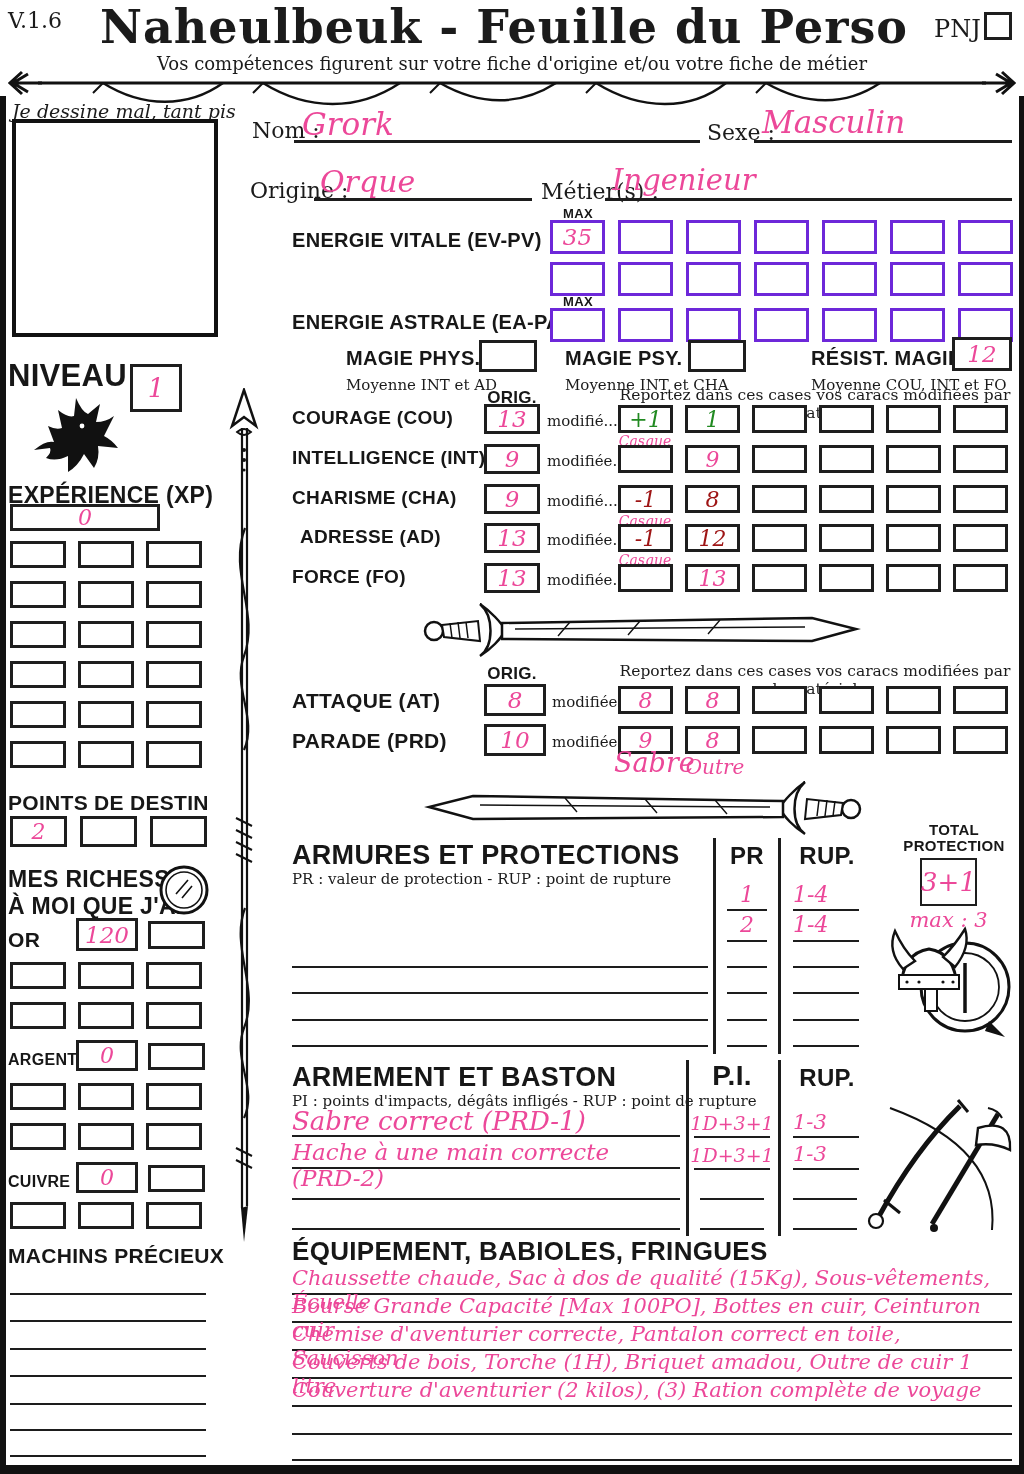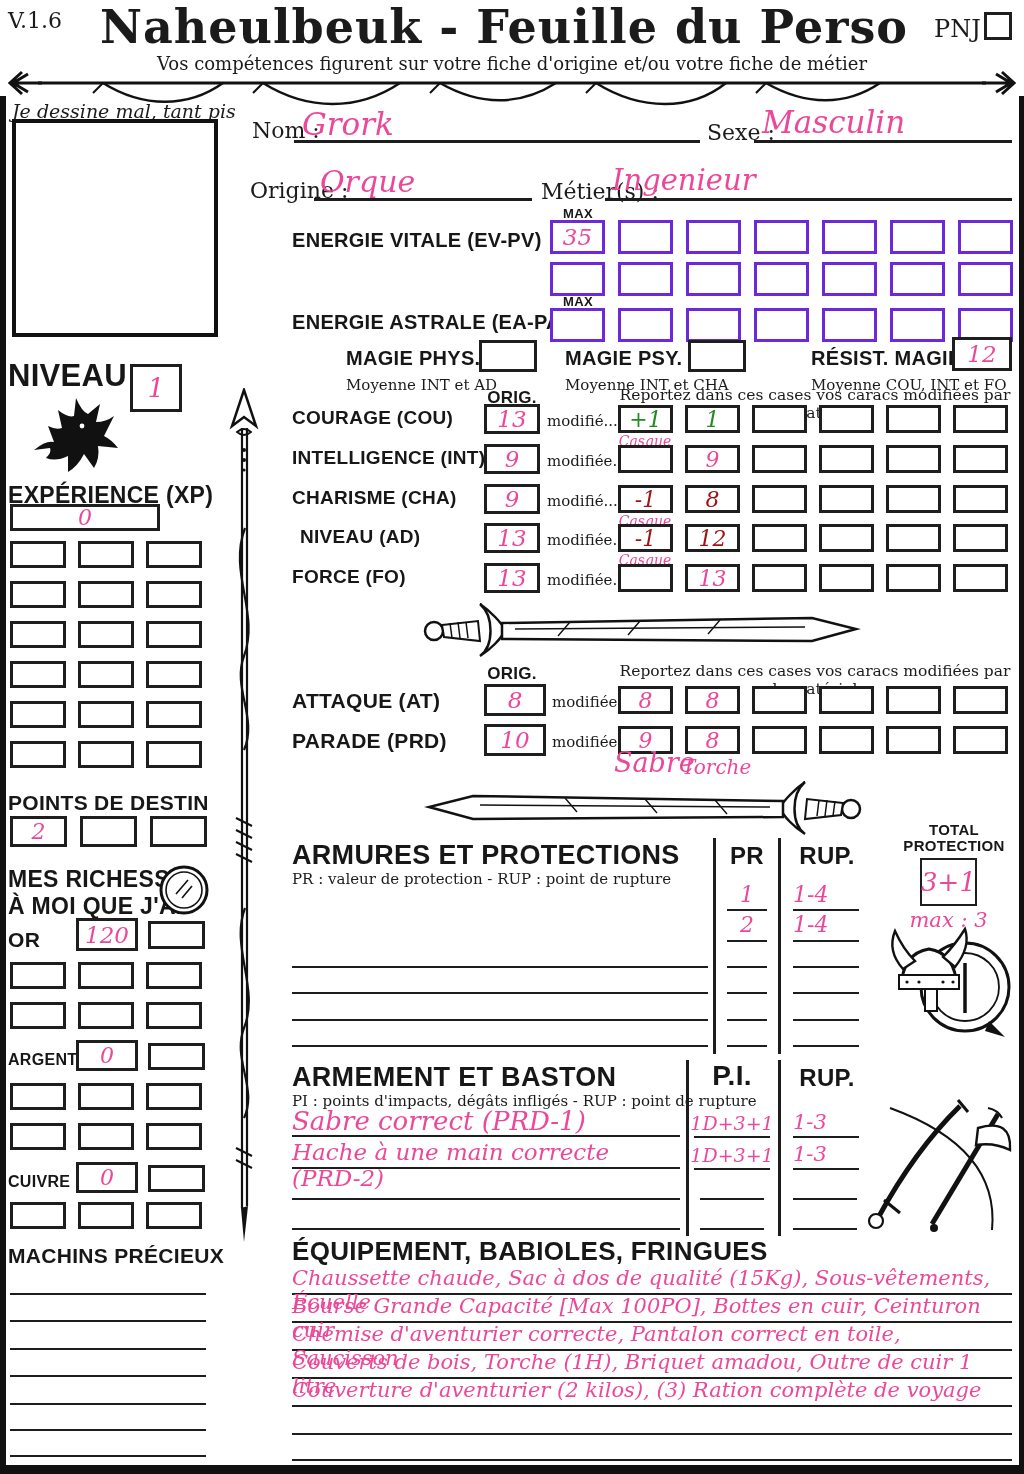--- a/index.html
+++ b/index.html
@@ -302,21 +302,21 @@
         </div>
       <div class="cbox"></div>
       <div class="cbox"></div>
       <div class="cbox"></div>
       <div class="cbox"></div>
     </div>
     <div class="abs hand srclbl">Casque</div>
   </div>
 
   <div class="abs" style="left:0;top:523px;width:1024px;height:46px">
-    <div class="abs hd statlabel" style="left:300px">NIVEAU (AD)</div>
+    <div class="abs hd statlabel" style="left:300px">ADRESSE (AD)</div>
     <div class="abs box obox cell">
         <span class="hand v23">13</span>
       </div>
     <div class="abs sf modlbl">modifiée...</div>
     <div class="abs boxrow" style="left:618px;top:1px">
       <div class="cbox">
           <span class="hand v22 red">-1</span>
         </div>
       <div class="cbox">
           <span class="hand v22 red">12</span>
@@ -398,21 +398,21 @@
           <span class="hand v22">8</span>
         </div>
       <div class="cbox"></div>
       <div class="cbox"></div>
       <div class="cbox"></div>
       <div class="cbox"></div>
     </div>
   </div>
 
   <div class="abs hand" style="left:614px;top:747px;width:62px;text-align:center;font-size:27px">Sabre</div>
-  <div class="abs hand" style="left:682px;top:755px;width:66px;text-align:center;font-size:20px">Torche</div>
+  <div class="abs hand" style="left:682px;top:755px;width:66px;text-align:center;font-size:20px">Outre</div>
 
   <div class="abs" style="left:420px;top:776px">
     <svg width="445" height="64" viewBox="0 0 445 64">
       <g transform="translate(445,0) scale(-1,1)">
         <circle cx="14" cy="33" r="9" fill="#fff" stroke="#111" stroke-width="2.5"></circle>
         <path d="M22,27 L58,23 L60,43 L24,39 Z" fill="#fff" stroke="#111" stroke-width="2"></path>
         <path d="M30,25 l2,15 M38,24 l2,16 M46,24 l2,16" stroke="#111" stroke-width="1.5"></path>
         <path d="M60,6 C74,18 74,48 60,58 C70,52 82,40 85,32 C82,25 70,13 60,6 Z" fill="#fff" stroke="#111" stroke-width="2.5"></path>
         <path d="M82,25 L392,20 L436,31 L392,43 L82,41 Z" fill="#fff" stroke="#111" stroke-width="2.5"></path>
         <path d="M95,31 L385,29" stroke="#111" stroke-width="1.6"></path>

